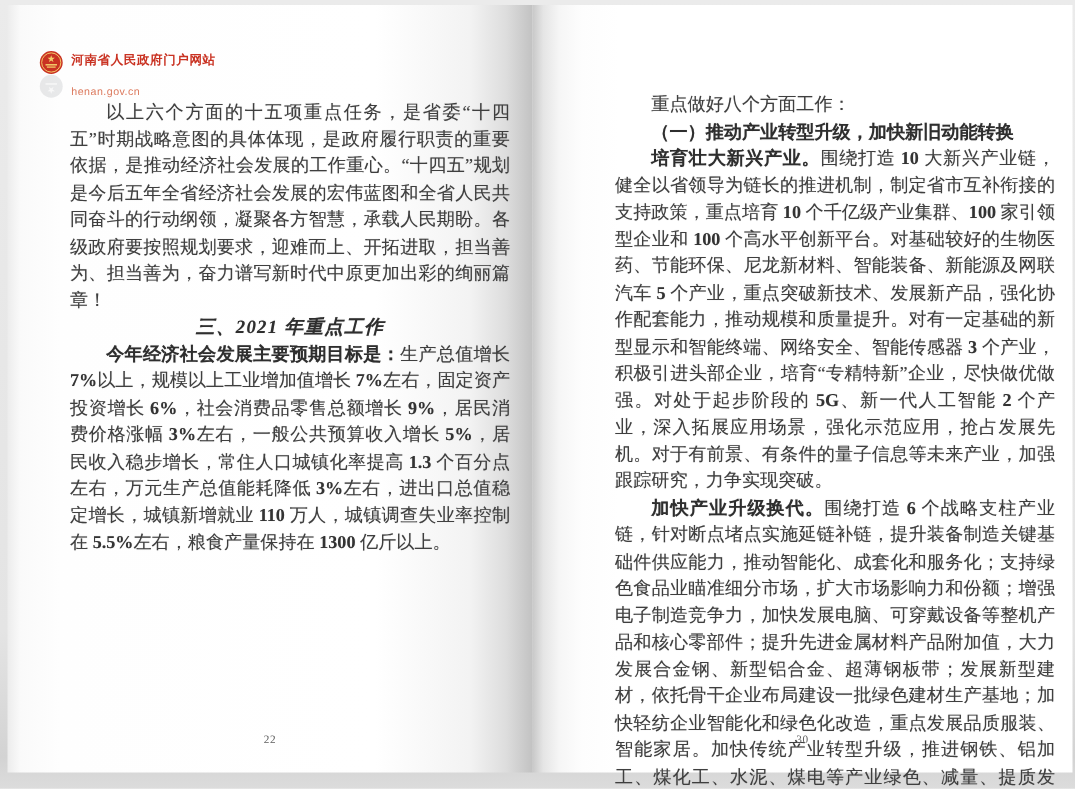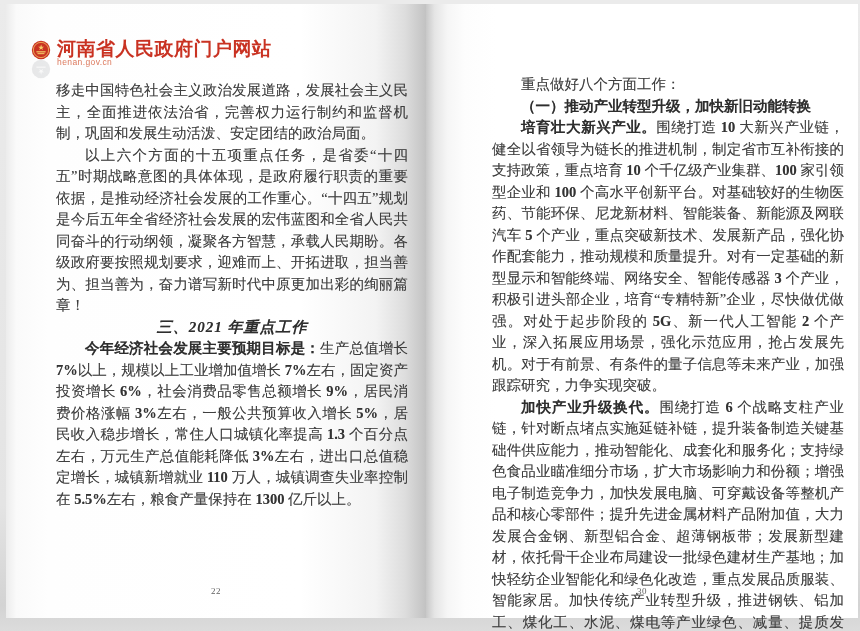--- a/index.html
+++ b/index.html
@@ -16,22 +16,22 @@
   }
   .page-right{
     left:426px;width:432px;
     background:linear-gradient(90deg,#c8c8c8 0%,#e5e5e5 2%,#f6f6f6 5%,#fdfdfd 9%,#ffffff 16%,#ffffff 100%);
   }
   .site-header{position:absolute;left:25px;top:36px;display:flex;align-items:flex-start;cursor:pointer;}
   .emblem-col{width:20px;margin-right:6px;}
   .emblem{width:20px;height:20px;display:block;}
   .emblem.reflect{opacity:.22;transform:scaleY(-1);margin-top:-1px;filter:saturate(.4);}
   .site-text{padding-top:1px;font-family:"Liberation Sans","DejaVu Sans",sans-serif;}
-  .site-name{color:#c93222;font-weight:bold;font-size:19px;letter-spacing:.5px;line-height:15px;}
-  .site-domain{color:#dc7a5e;font-size:8.5px;letter-spacing:.4px;margin-top:1px;}
+  .site-name{color:#c93222;font-weight:bold;font-size:10px;letter-spacing:.5px;line-height:15px;}
+  .site-domain{color:#dc7a5e;font-size:8.5px;letter-spacing:.4px;margin-top:12px;}
   .text-block{
     position:absolute;width:352px;color:#3f3f3f;
     font-size:14.5px;line-height:21.5px;text-align:justify;
     text-shadow:0 0 .6px rgba(70,70,70,.45);
   }
   .tb-left{left:50px;top:76px;}
   .tb-right{left:66px;top:70px;}
   .text-block p{margin:0;}
   .indent{text-indent:2em;}
   .section-title{
@@ -68,21 +68,20 @@
           <rect x="6.5" y="13.5" width="11" height="1.4" fill="#e8e8e8"></rect>
         </svg>
       </span>
       <span class="site-text">
         <span class="site-name" style="display:block">河南省人民政府门户网站</span>
         <span class="site-domain" style="display:block">henan.gov.cn</span>
       </span>
     </div>
 
     <div class="text-block tb-left">
-      <p>移走中国特色社会主义政治发展道路，发展社会主义民主，全面推进依法治省，完善权力运行制约和监督机制，巩固和发展生动活泼、安定团结的政治局面。</p>
       <p class="indent">以上六个方面的十五项重点任务，是省委“十四五”时期战略意图的具体体现，是政府履行职责的重要依据，是推动经济社会发展的工作重心。“十四五”规划是今后五年全省经济社会发展的宏伟蓝图和全省人民共同奋斗的行动纲领，凝聚各方智慧，承载人民期盼。各级政府要按照规划要求，迎难而上、开拓进取，担当善为、担当善为，奋力谱写新时代中原更加出彩的绚丽篇章！</p>
       <p class="section-title">三、2021 年重点工作</p>
       <p class="indent"><span class="lead">今年经济社会发展主要预期目标是：</span><span>生产总值增长 <b>7%</b>以上，规模以上工业增加值增长 <b>7%</b>左右，固定资产投资增长 <b>6%</b>，社会消费品零售总额增长 <b>9%</b>，居民消费价格涨幅 <b>3%</b>左右，一般公共预算收入增长 <b>5%</b>，居民收入稳步增长，常住人口城镇化率提高 <b>1.3</b> 个百分点左右，万元生产总值能耗降低 <b>3%</b>左右，进出口总值稳定增长，城镇新增就业 <b>110</b> 万人，城镇调查失业率控制在 <b>5.5%</b>左右，粮食产量保持在 <b>1300</b> 亿斤以上。</span></p>
     </div>
 
     <div class="pagenum">22</div>
   </div>
 
   <div class="page page-right">
 

